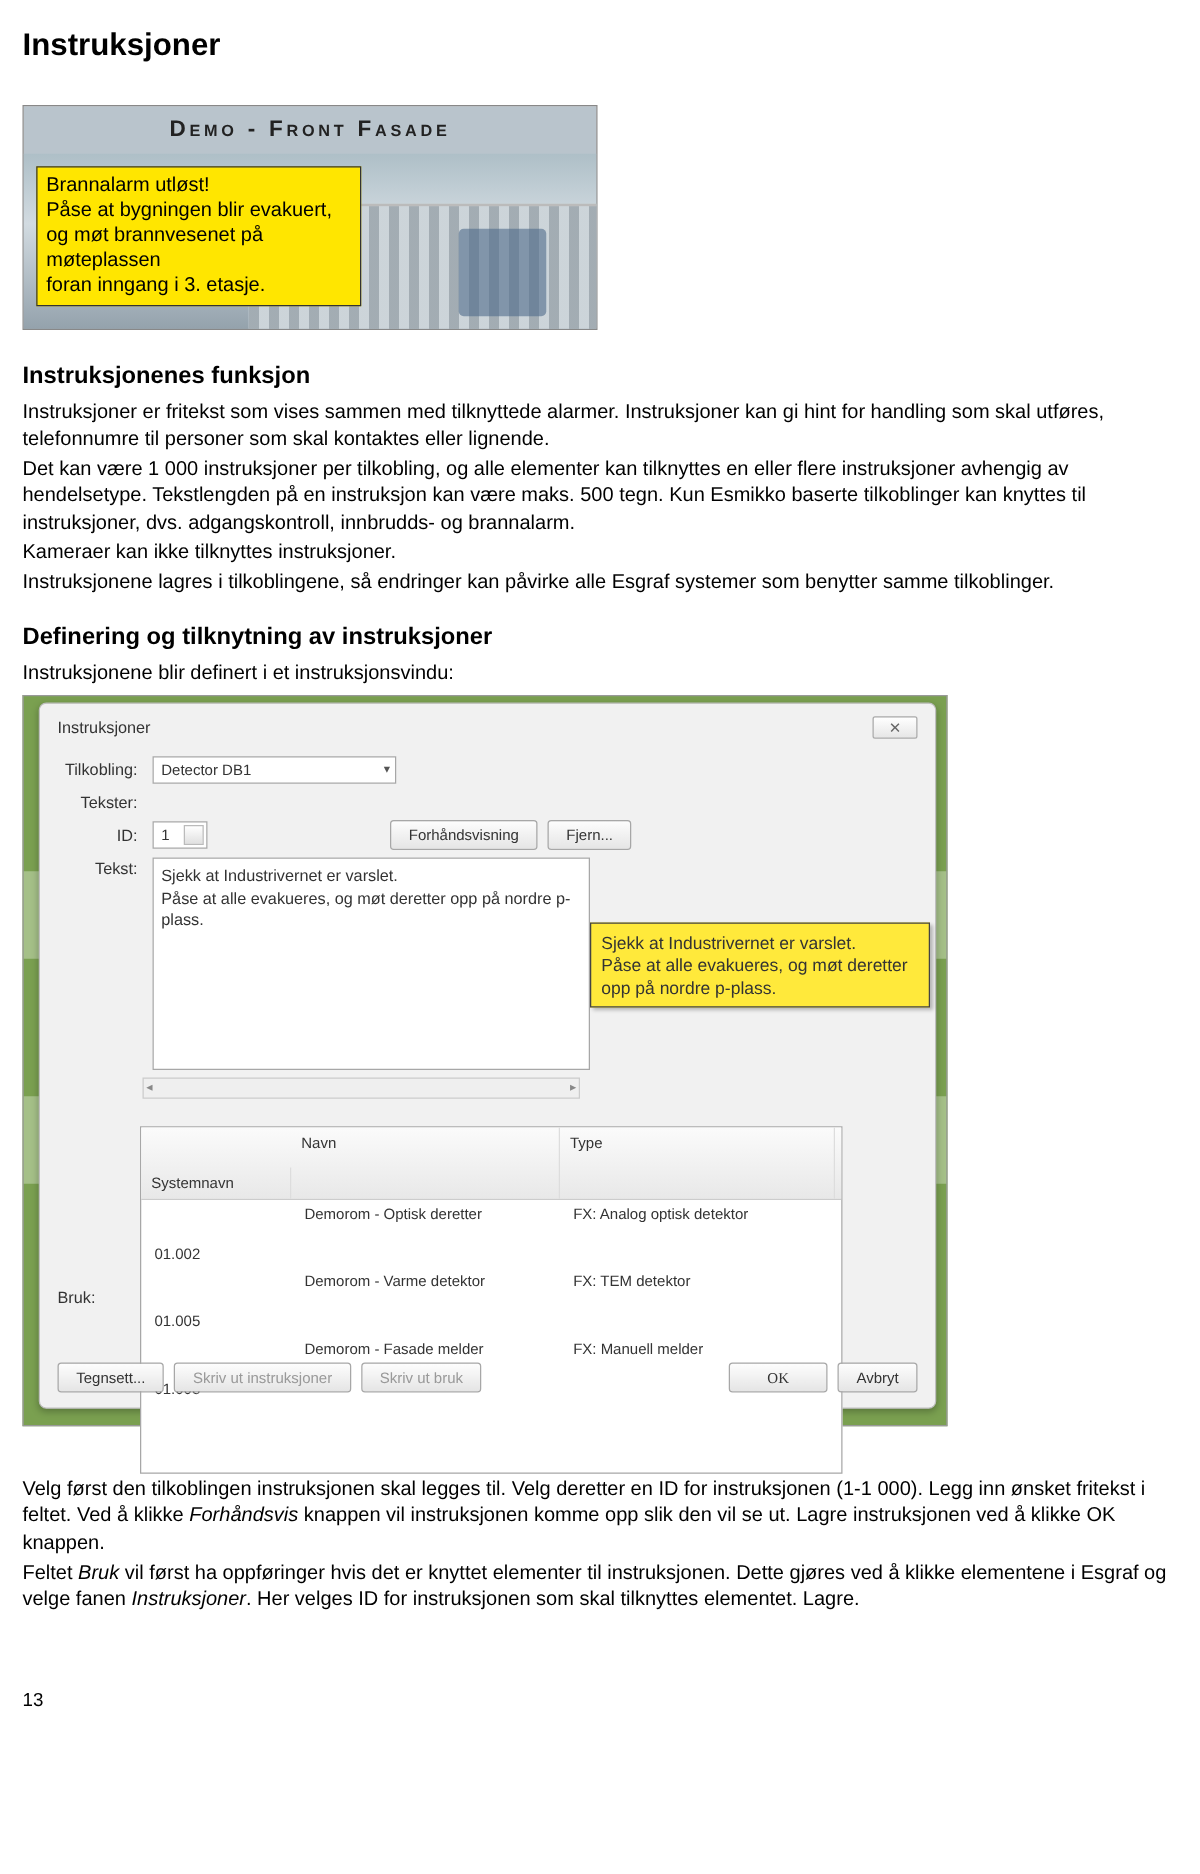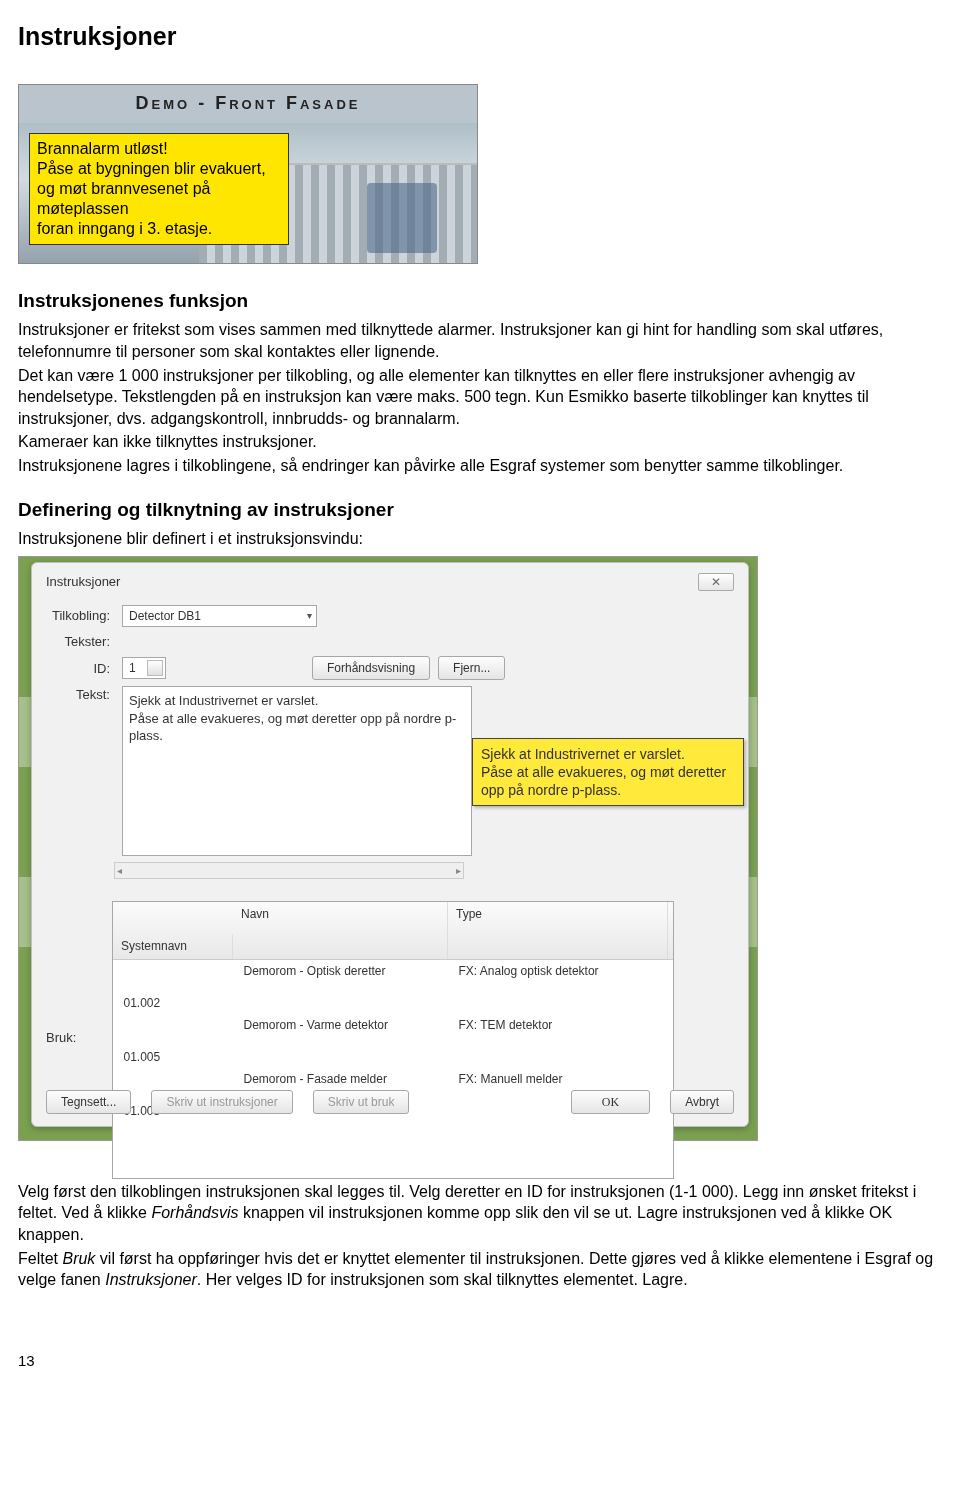--- a/index.html
+++ b/index.html
@@ -135,21 +135,21 @@
     background:#fff; border:1px solid #a7a7a7; font-size:12px;
   }
   .tbl .hdr { display:flex; background:linear-gradient(#fbfbfb,#e8e8e8); border-bottom:1px solid #ccc;}
   .tbl .hdr > div { padding:4px 8px; border-right:1px solid #ddd; }
   .tbl .body-row { display:flex;justify-content:center; }
   .tbl .body-row > div { padding:3px 8px; }
   .c1{width:120px;margin-top:32px;} .c2{width:215px;} .c3{width:220px;}
   .tbl-empty{height:56px;}
   .btn-row {
     position:absolute; left:14px; right:14px; bottom:12px;
-    display:flex; gap:20px; align-items:center;
+    display:flex; gap:8px; align-items:center;
   }
   .btn-row .spacer{flex:1;}
   .page-num { text-align:left; margin-top:60px; font-size:15px; }
 
   .para-after { margin-top:40px; }
   .italic { font-style: italic; }
 </style>
 </head>
 <body>
 

